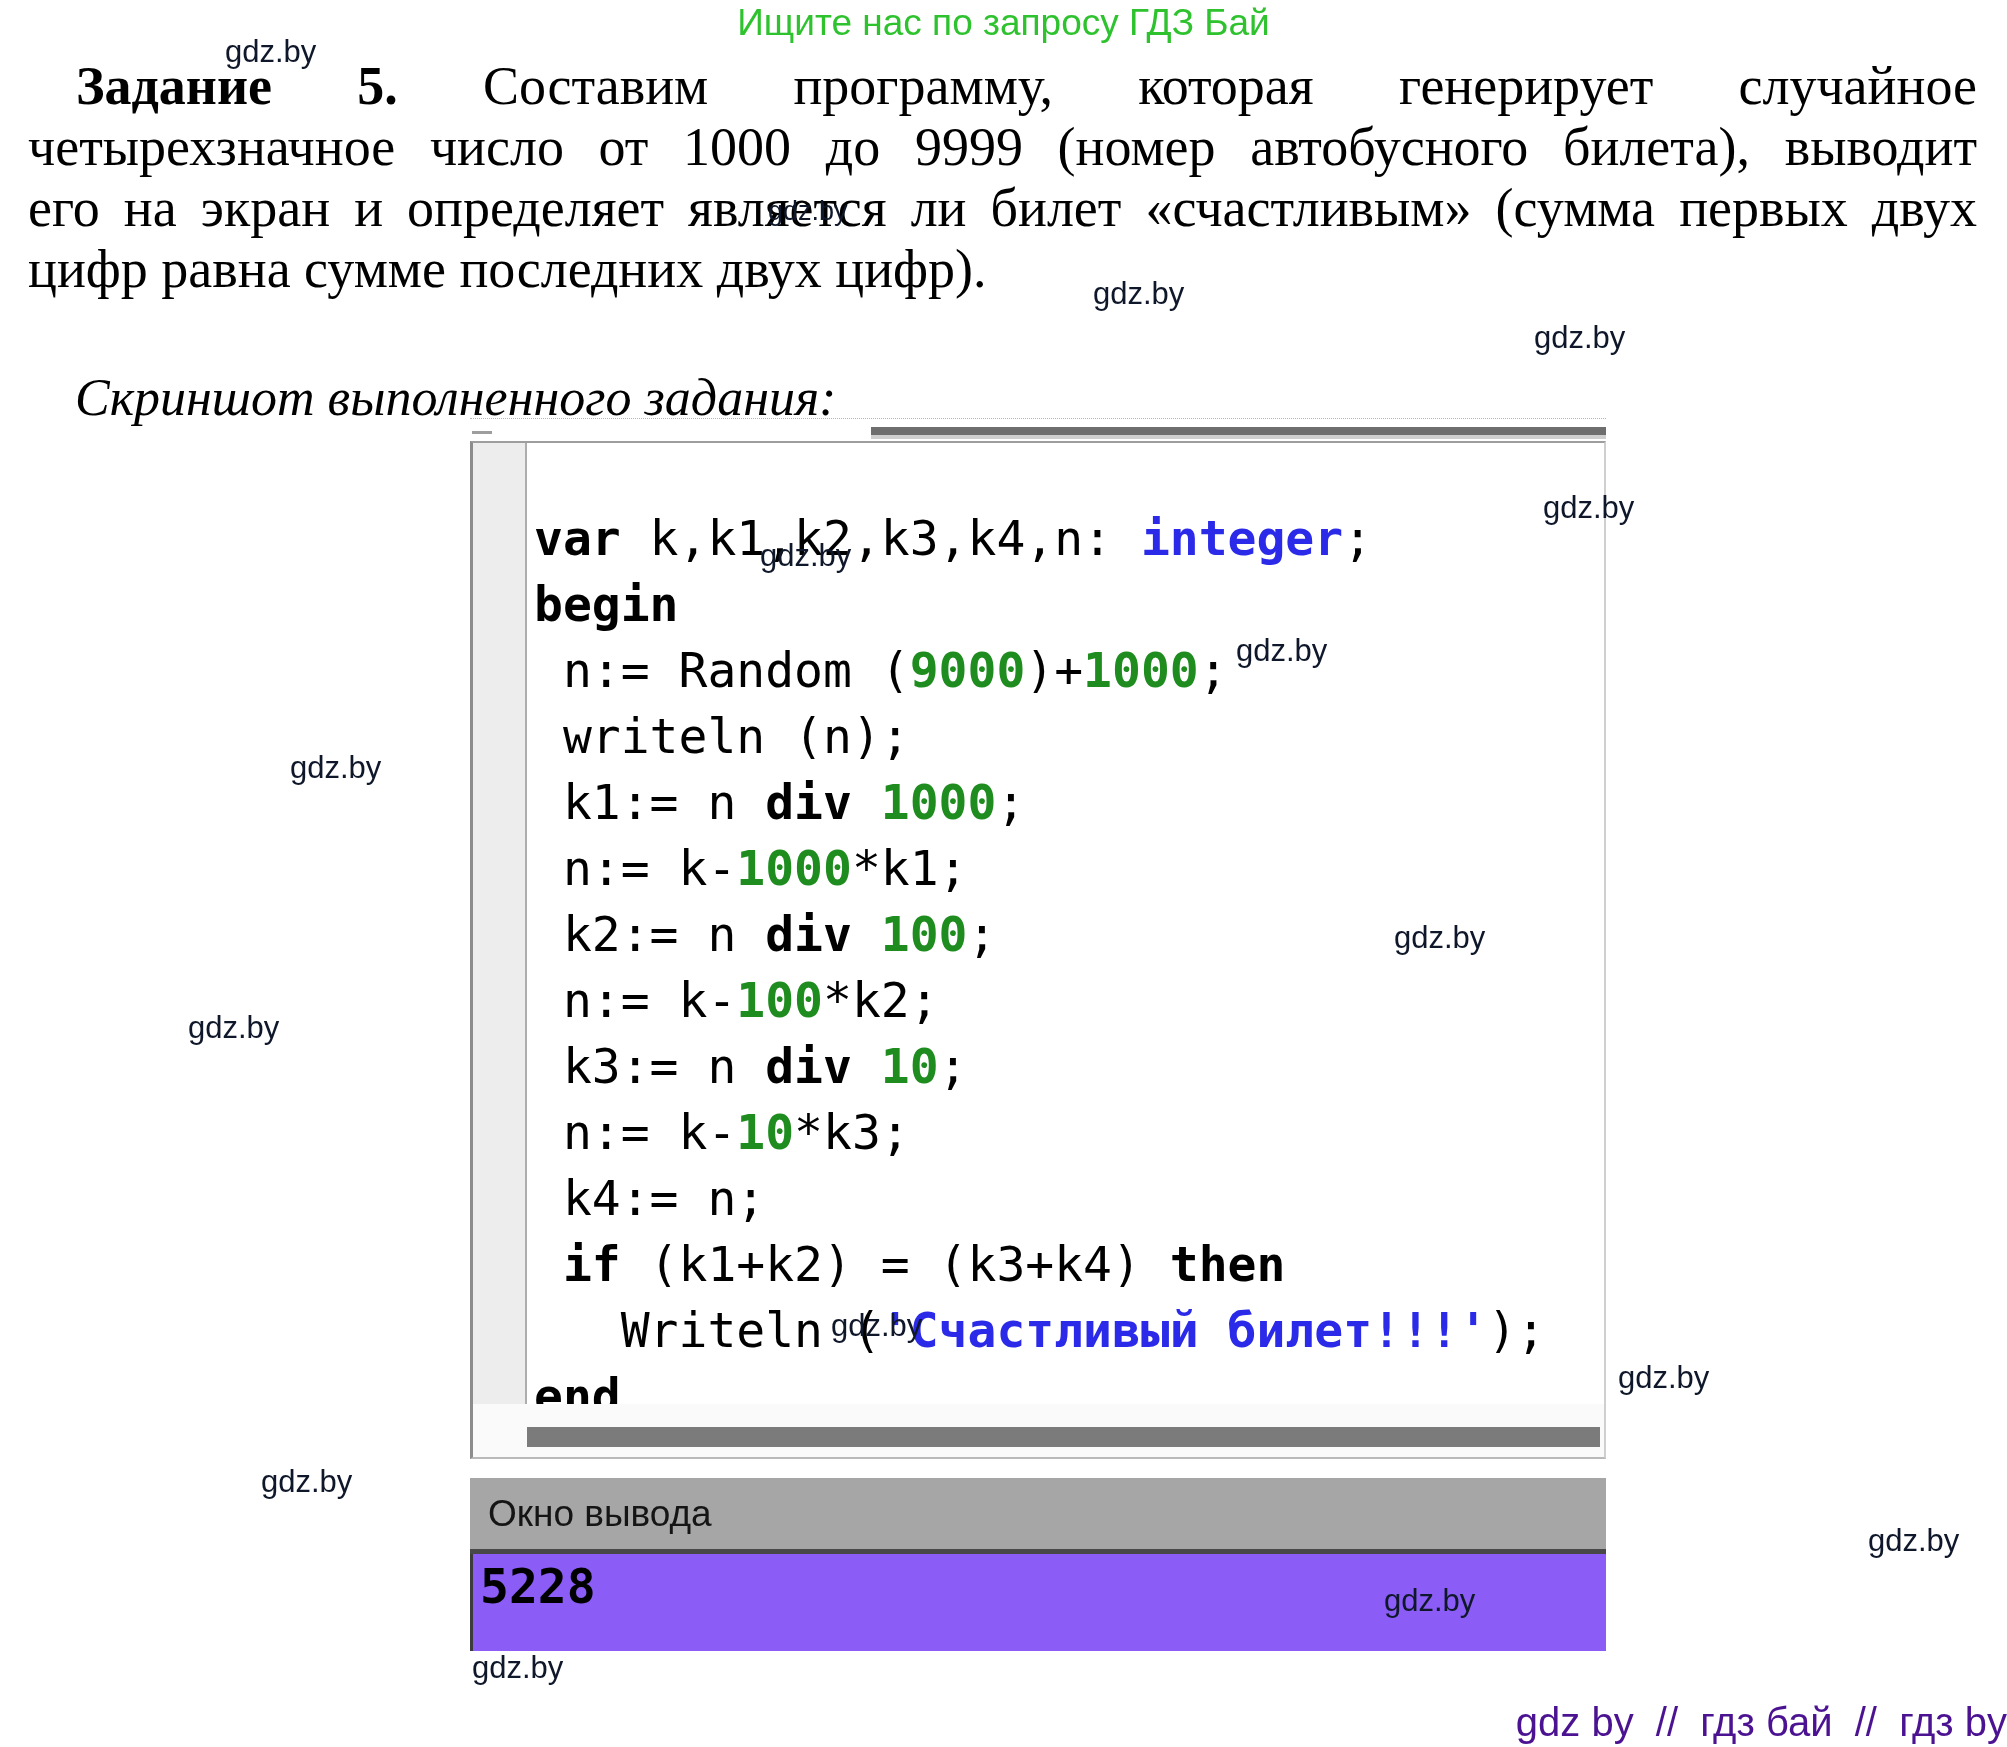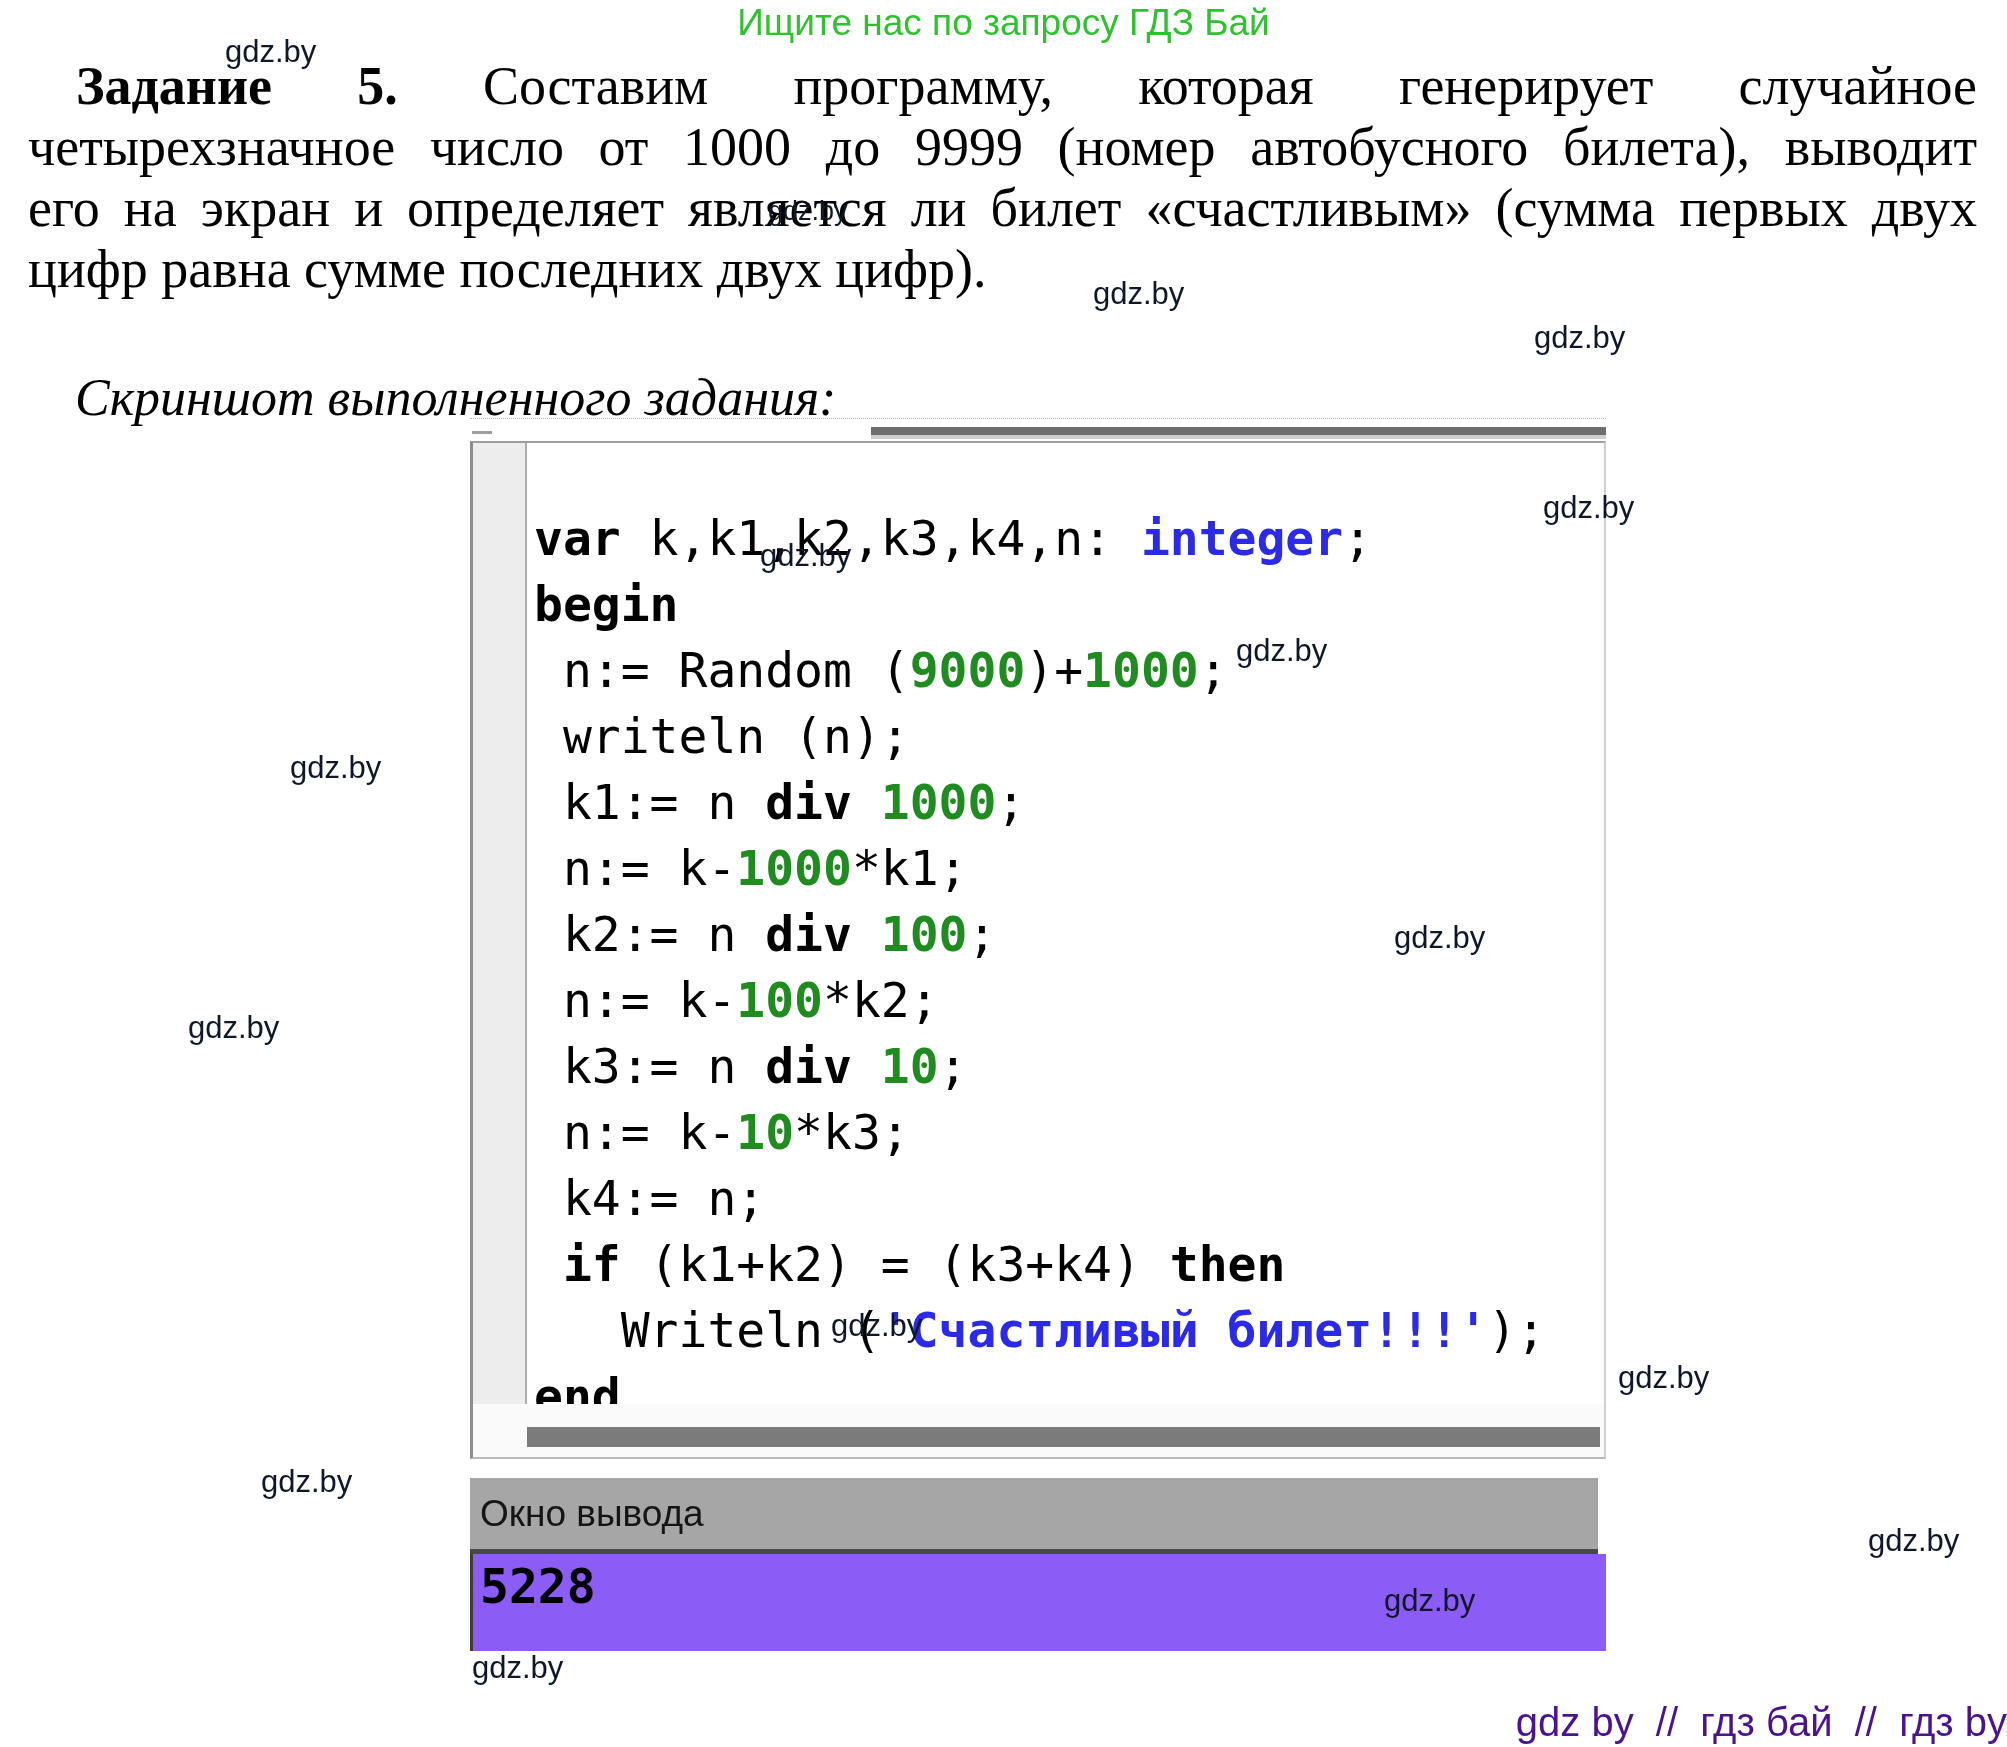--- a/index.html
+++ b/index.html
@@ -38,21 +38,21 @@
   .code .kw{font-weight:bold;color:#000;}
   .code .num{font-weight:bold;color:#1e8c1e;}
   .code .type{font-weight:bold;color:#2a2ae8;}
   .code .str{font-weight:bold;color:#2a2ae8;}
   .scrollstrip{position:absolute;left:0;right:0;bottom:0;height:53px;background:#fafafa;}
   .thumb{position:absolute;left:54px;right:4px;top:23px;height:20px;background:#7b7b7b;}
 
   .outbar{position:absolute;left:0;top:1059px;width:1136px;height:71px;background:#a6a6a6;
           box-sizing:content-box;border-bottom:5px solid #484848;
           font-family:"Liberation Sans",sans-serif;font-size:37px;color:#151515;
-          line-height:71px;padding-left:10px;width:1118px;}
+          line-height:71px;padding-left:18px;width:1118px;}
   .outbox{position:absolute;left:0;top:1135px;width:1133px;height:97px;background:#8b5cf6;
           border-left:3px solid #3c3c3c;}
   .outval{font-family:"DejaVu Sans Mono",monospace;font-weight:bold;font-size:48px;
           padding:4px 0 0 7px;}
 
   
   .wm{position:absolute;font-family:"Liberation Sans",sans-serif;color:#0f172a;
       white-space:nowrap;}
 
   .purple-footer{position:absolute;top:1700px;left:0;width:100%;text-align:right;

